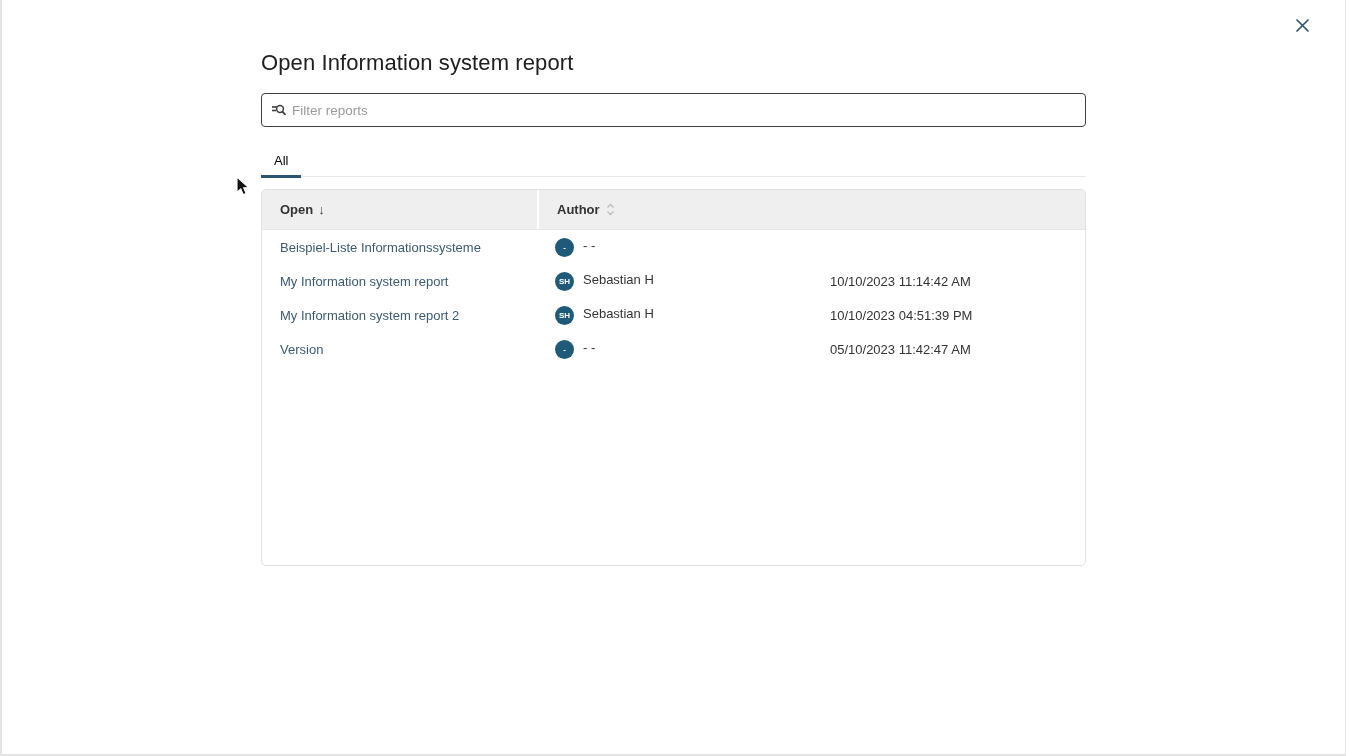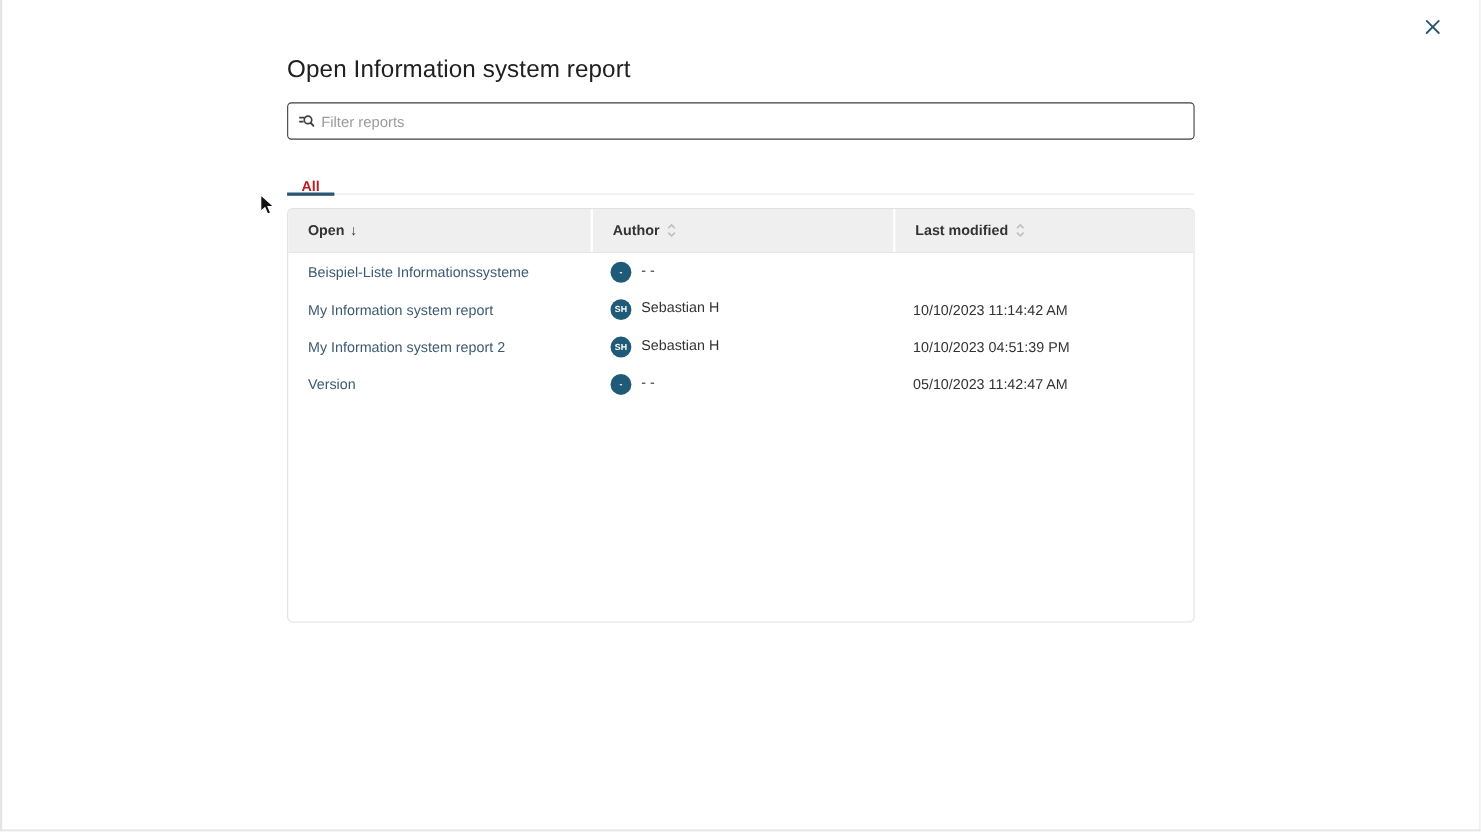--- a/index.html
+++ b/index.html
@@ -56,23 +56,23 @@
 
   .tabbar {
     margin-top: 16px;
     height: 34px;
     border-bottom: 1px solid #e9e9e9;
     display: flex;
   }
   .tab {
     height: 34px;
     padding: 0 13px;
-    display: flex; align-items: flex-end; justify-content: center;
-    font-size: 13px; font-weight: 700;
-    color: #b91c1c;
+    display: flex; align-items: center; justify-content: center;
+    font-size: 13px; font-weight: 400;
+    color: #000000;
     position: relative;
     cursor: pointer;
   }
   .tab.active::after {
     content: "";
     position: absolute; left: 0; right: 0; bottom: -1px;
     height: 3px; background: #2a5674;
   }
 
   .table-card {
@@ -169,29 +169,20 @@
       </div>
       <div class="th">
         <span>Author</span>
         <span class="sort-toggle">
           <svg width="9" height="13" viewBox="0 0 9 13">
             <path d="M1.5 4.5 L4.5 1.5 L7.5 4.5" stroke="#bdbdbd" stroke-width="1.4" fill="none"></path>
             <path d="M1.5 8.5 L4.5 11.5 L7.5 8.5" stroke="#bdbdbd" stroke-width="1.4" fill="none"></path>
           </svg>
         </span>
       </div>
-      <div class="th">
-        <span>Last modified</span>
-        <span class="sort-toggle">
-          <svg width="9" height="13" viewBox="0 0 9 13">
-            <path d="M1.5 4.5 L4.5 1.5 L7.5 4.5" stroke="#bdbdbd" stroke-width="1.4" fill="none"></path>
-            <path d="M1.5 8.5 L4.5 11.5 L7.5 8.5" stroke="#bdbdbd" stroke-width="1.4" fill="none"></path>
-          </svg>
-        </span>
-      </div>
     </div>
     <div class="tbody" id="table-body">
         <div class="trow">
           <div class="td name">
             <a>Beispiel-Liste Informationssysteme</a>
           </div>
           <div class="td author">
             <span class="avatar">-</span>
             <span class="author-name">- -</span>
           </div>

